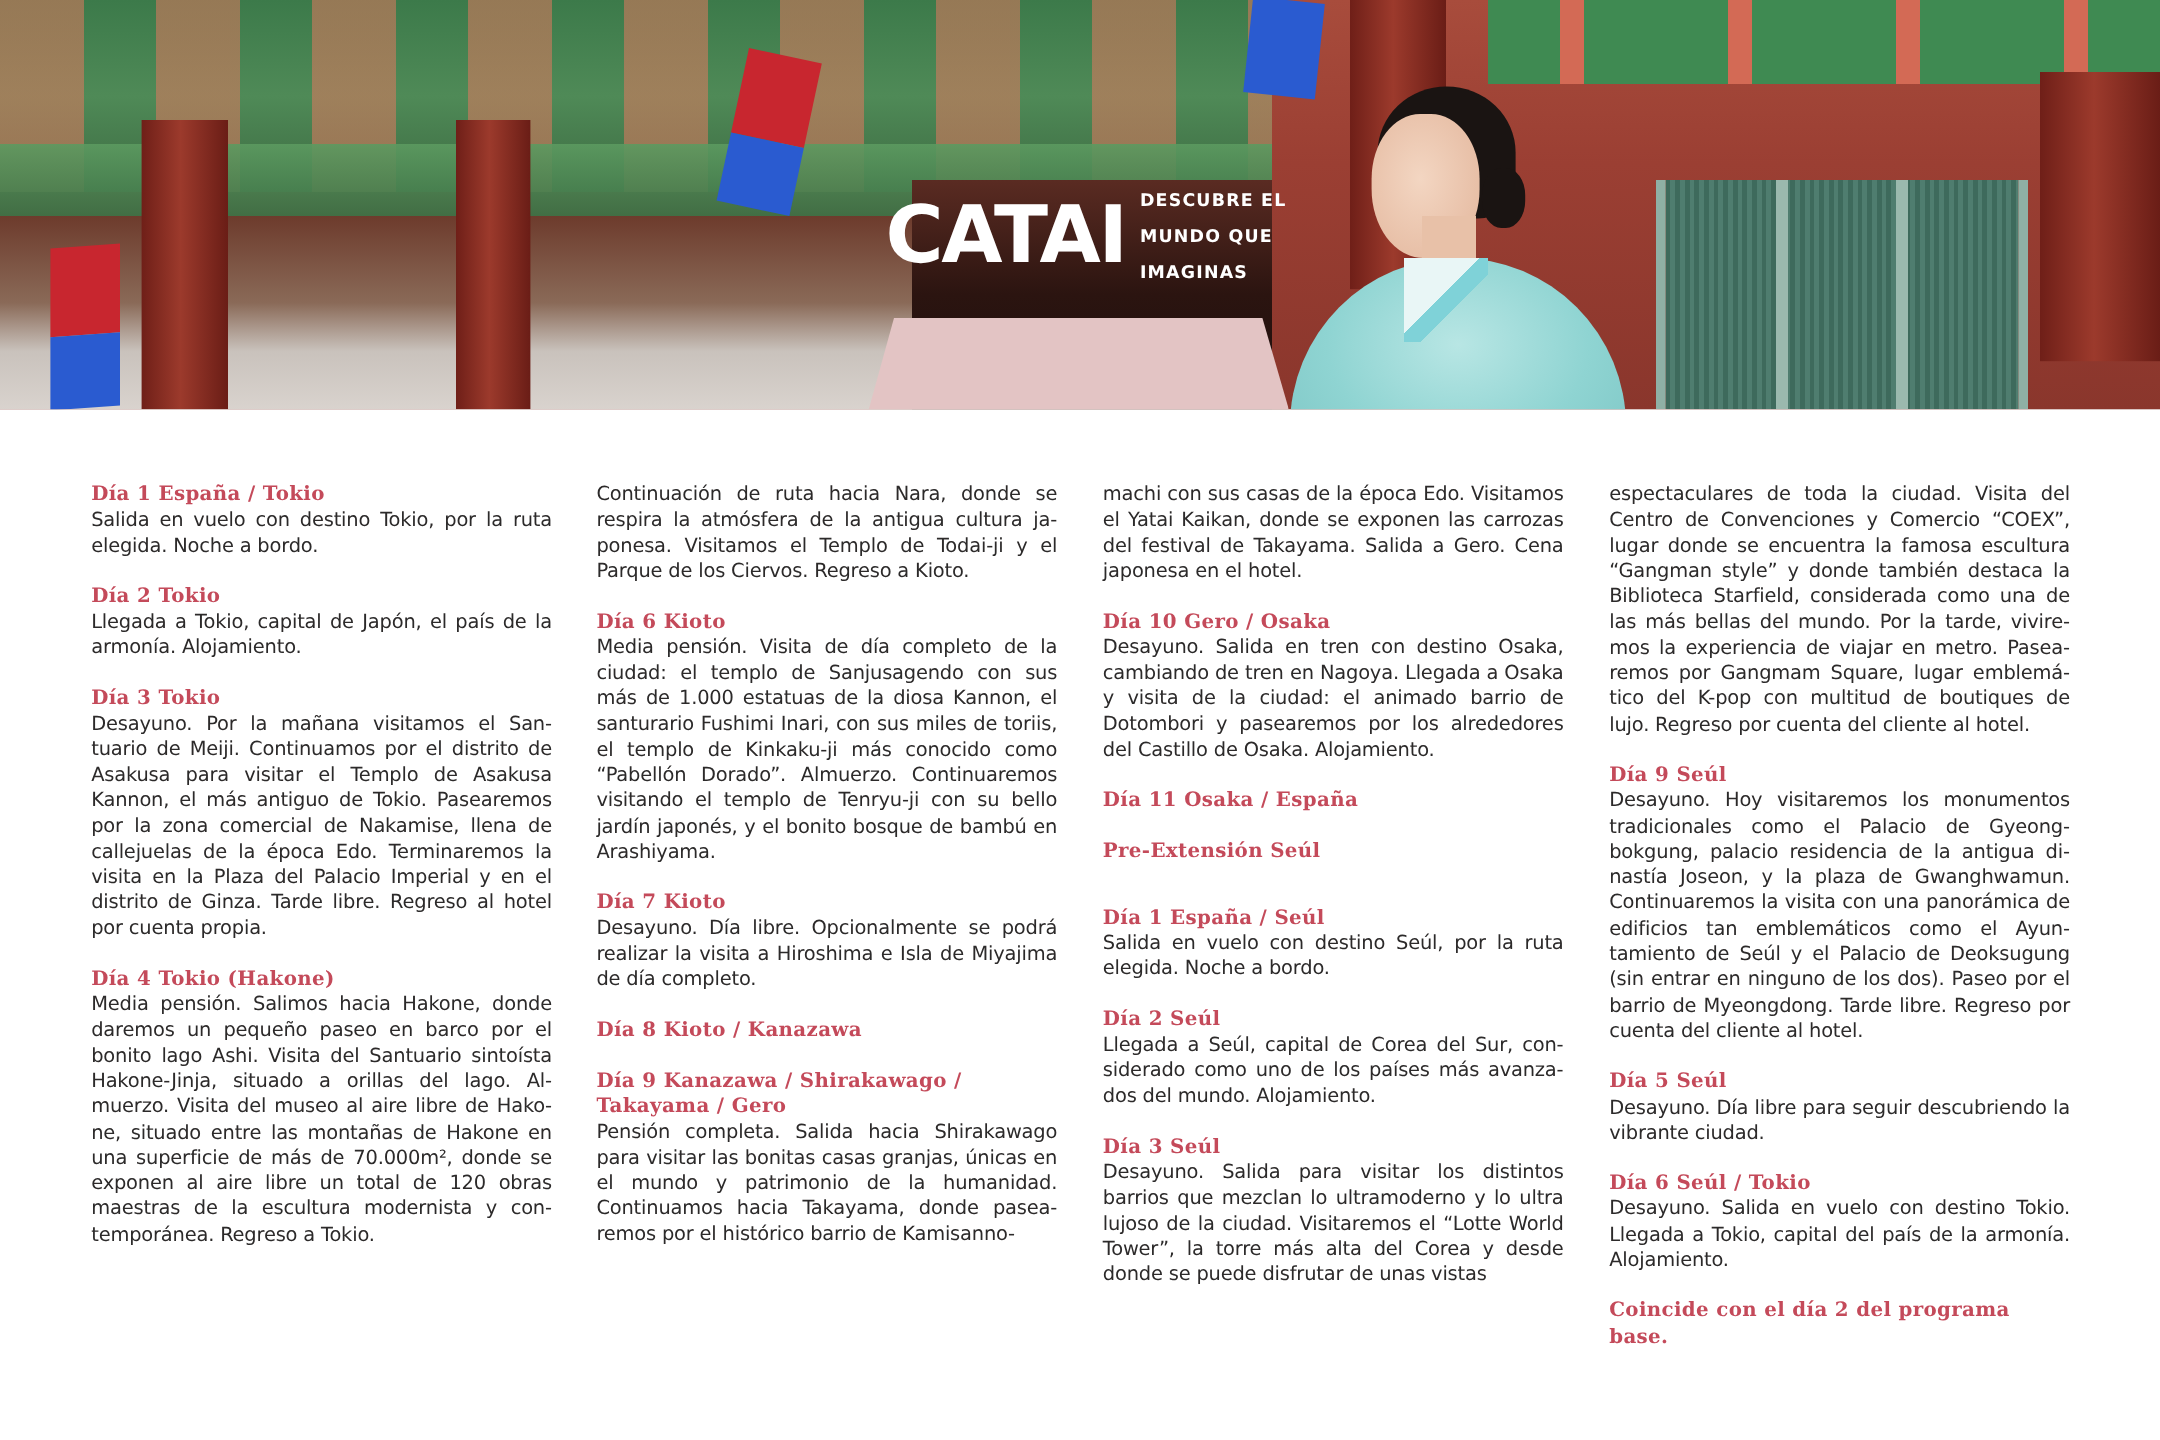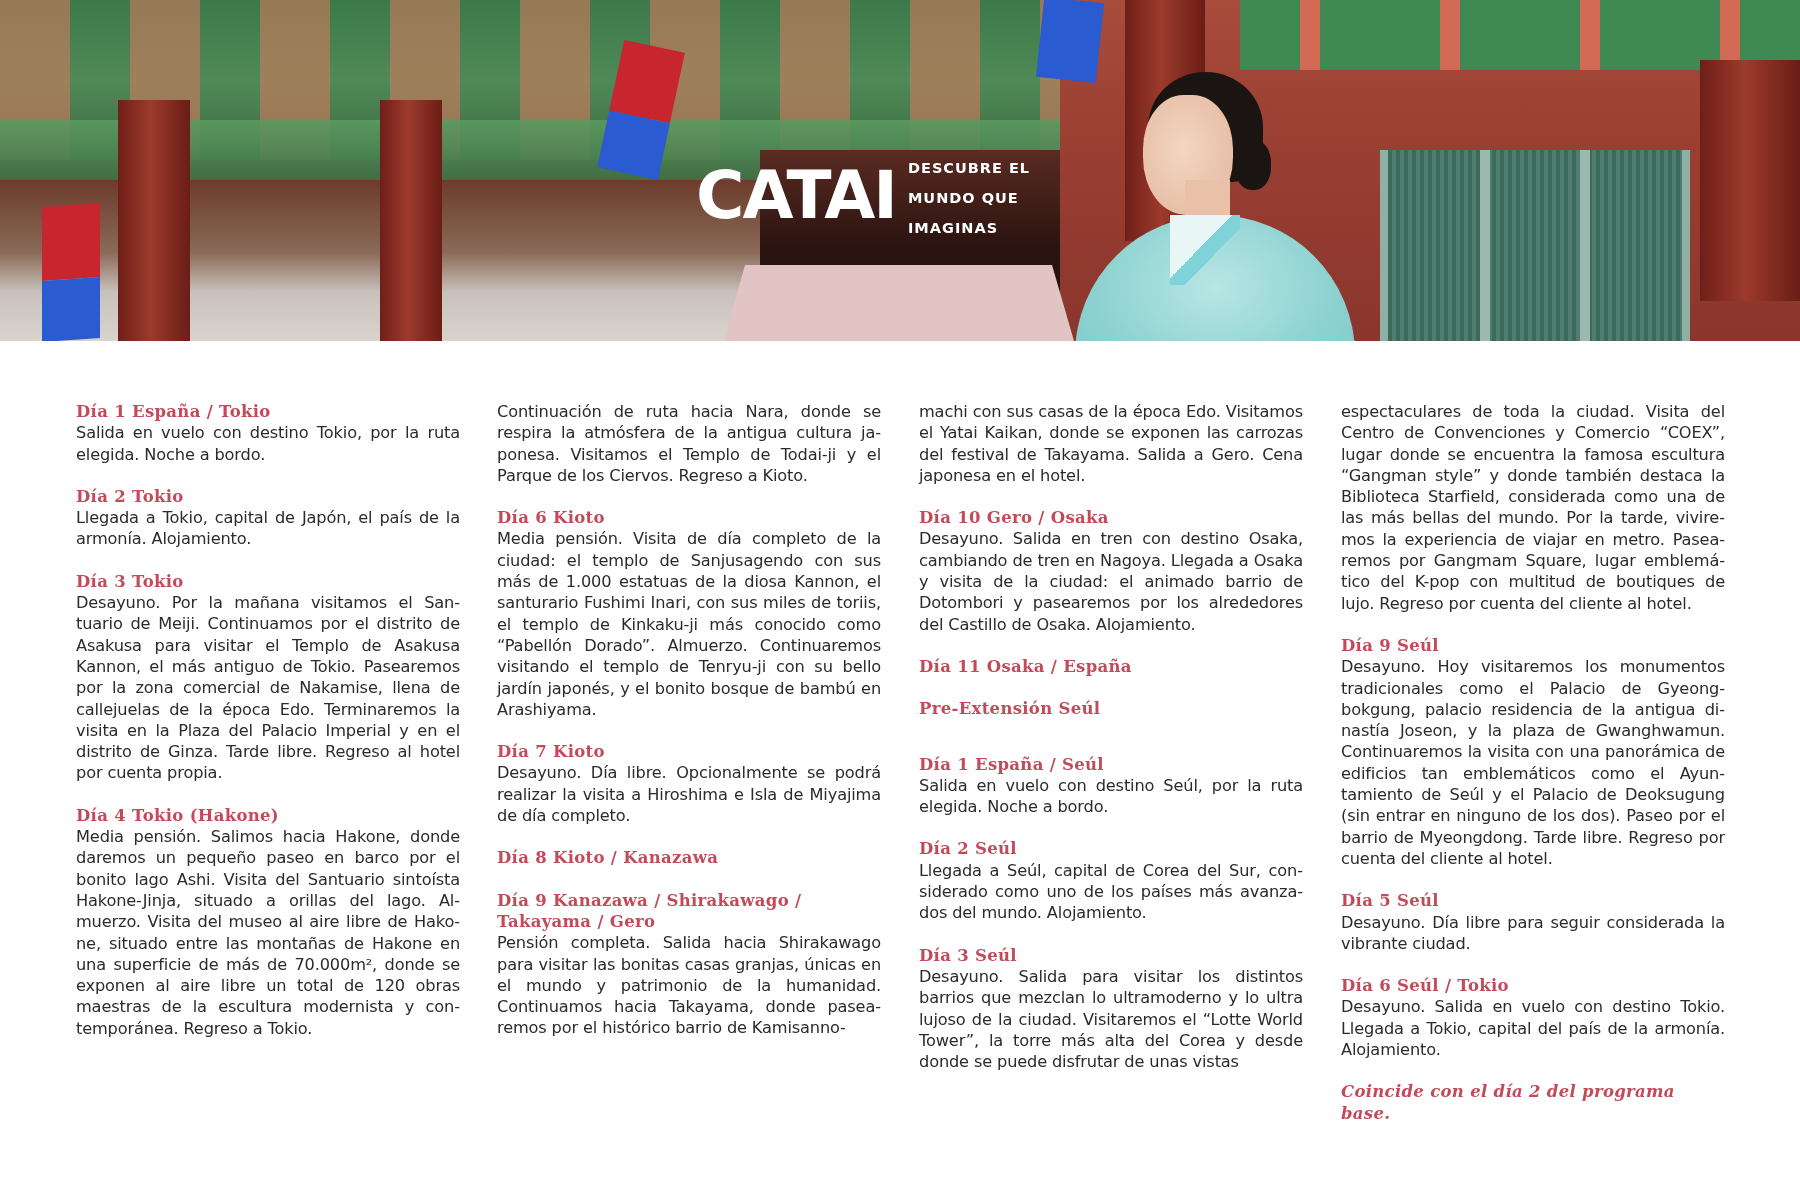--- a/index.html
+++ b/index.html
@@ -52,21 +52,21 @@
       background: linear-gradient(135deg, #e9f6f6 0 45%, #7fd2d8 45% 60%, transparent 60%); }
     .woman-neck { left: 1185px; top: 180px; width: 45px; height: 50px; background: #e8c1a8; }
     .woman-face { left: 1143px; top: 95px; width: 90px; height: 120px;
       background: radial-gradient(ellipse at 45% 45%, #f3d6c2 0%, #e6bca3 80%); border-radius: 45% 45% 48% 48%; }
     .woman-hair { left: 1148px; top: 72px; width: 115px; height: 110px;
       background: #1a1412; border-radius: 55% 55% 30% 40%; }
     .woman-bun { left: 1235px; top: 140px; width: 36px; height: 50px; background: #1a1412; border-radius: 45%; }
 
     
     .logo {
-      position: absolute; left: 696px; top: 166px; height: 60px;
+      position: absolute; left: 738px; top: 166px; height: 60px;
       display: flex; align-items: center; gap: 12px; color: #ffffff;
     }
     .logo-word {
       font-family: "DejaVu Sans", sans-serif; font-weight: bold; font-size: 66px;
       letter-spacing: -2px; line-height: 60px;
     }
     .logo-tag {
       display: flex; flex-direction: column; font-family: "DejaVu Sans", sans-serif;
       font-weight: bold; font-size: 14.5px; line-height: 17px; letter-spacing: 1px;
       padding-top: 4px;
@@ -90,21 +90,21 @@
       font-family: "DejaVu Serif", serif; font-weight: bold; color: #c44a5a;
       font-size: 16.5px; line-height: 21.3px; letter-spacing: 0.3px;
     }
     .day p {
       font-family: "DejaVu Sans", sans-serif; color: #2c2a2a; font-size: 16.2px;
       line-height: 21.3px; text-align: justify; text-align-last: left; hyphens: manual;
       letter-spacing: -0.15px;
     }
     .day.cont { }
     .section-title { margin-top: 21px; margin-bottom: 34px; }
-    .note { margin-top: 14px; font-style: italic; }
+    .note { margin-top: 14px; }
   </style>
 </head>
 <body>
 
 <div class="hero">
   <div class="layer sky"></div>
   <div class="layer eave"></div>
   <div class="layer beam"></div>
   <div class="layer lower-wall"></div>
   <div class="layer mid-dark"></div>
@@ -218,21 +218,21 @@
   <div class="col c4">
     <div class="day cont">
       <p>espectaculares de toda la ciudad. Visita del Centro de Convenciones y Comercio “COEX”, lugar donde se encuentra la famosa escultura “Gangman style” y donde también destaca la Biblioteca Starfield, considerada como una de las más bellas del mundo. Por la tarde, vivire­mos la experiencia de viajar en metro. Pasea­remos por Gangmam Square, lugar emblemá­tico del K-pop con multitud de boutiques de lujo. Regreso por cuenta del cliente al hotel.</p>
     </div>
     <div class="day">
       <h3>Día 9 Seúl</h3>
       <p>Desayuno. Hoy visitaremos los monumentos tradicionales como el Palacio de Gyeong­bokgung, palacio residencia de la antigua di­nastía Joseon, y la plaza de Gwanghwamun. Continuaremos la visita con una panorámica de edificios tan emblemáticos como el Ayun­tamiento de Seúl y el Palacio de Deoksugung (sin entrar en ninguno de los dos). Paseo por el barrio de Myeongdong. Tarde libre. Regreso por cuenta del cliente al hotel.</p>
     </div>
     <div class="day">
       <h3>Día 5 Seúl</h3>
-      <p>Desayuno. Día libre para seguir considerada la vibrante ciudad.</p>
+      <p>Desayuno. Día libre para seguir descubriendo la vibrante ciudad.</p>
     </div>
     <div class="day">
       <h3>Día 6 Seúl / Tokio</h3>
       <p>Desayuno. Salida en vuelo con destino Tokio. Llegada a Tokio, capital del país de la armo­nía. Alojamiento.</p>
     </div>
     <div class="note">Coincide con el día 2 del programa base.</div>
   </div>
 
 </div>
 

